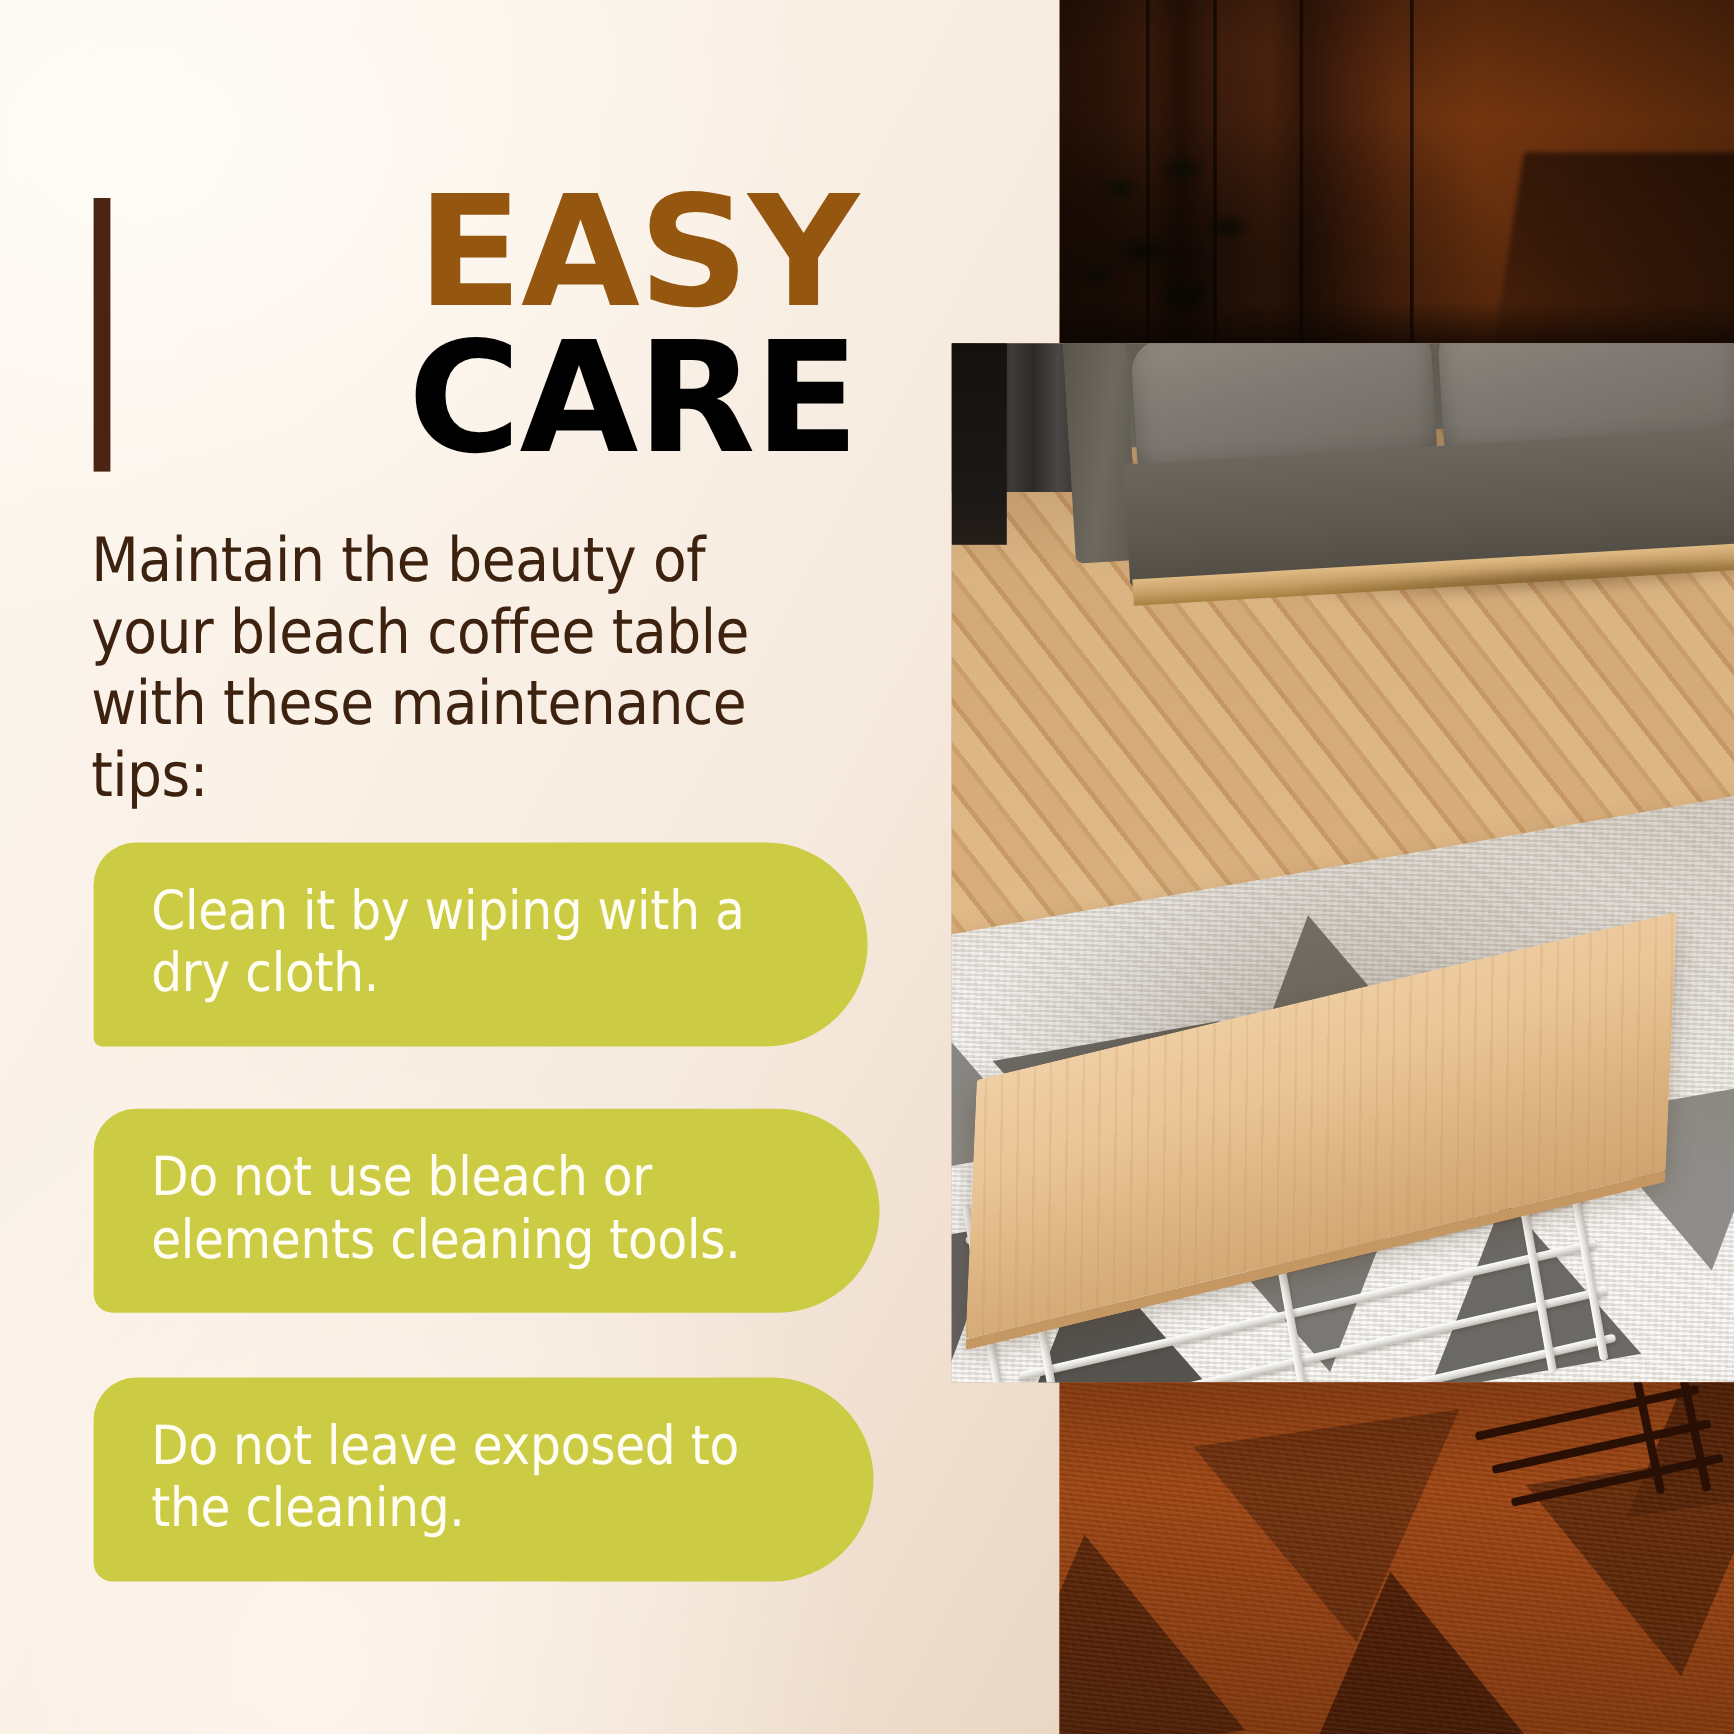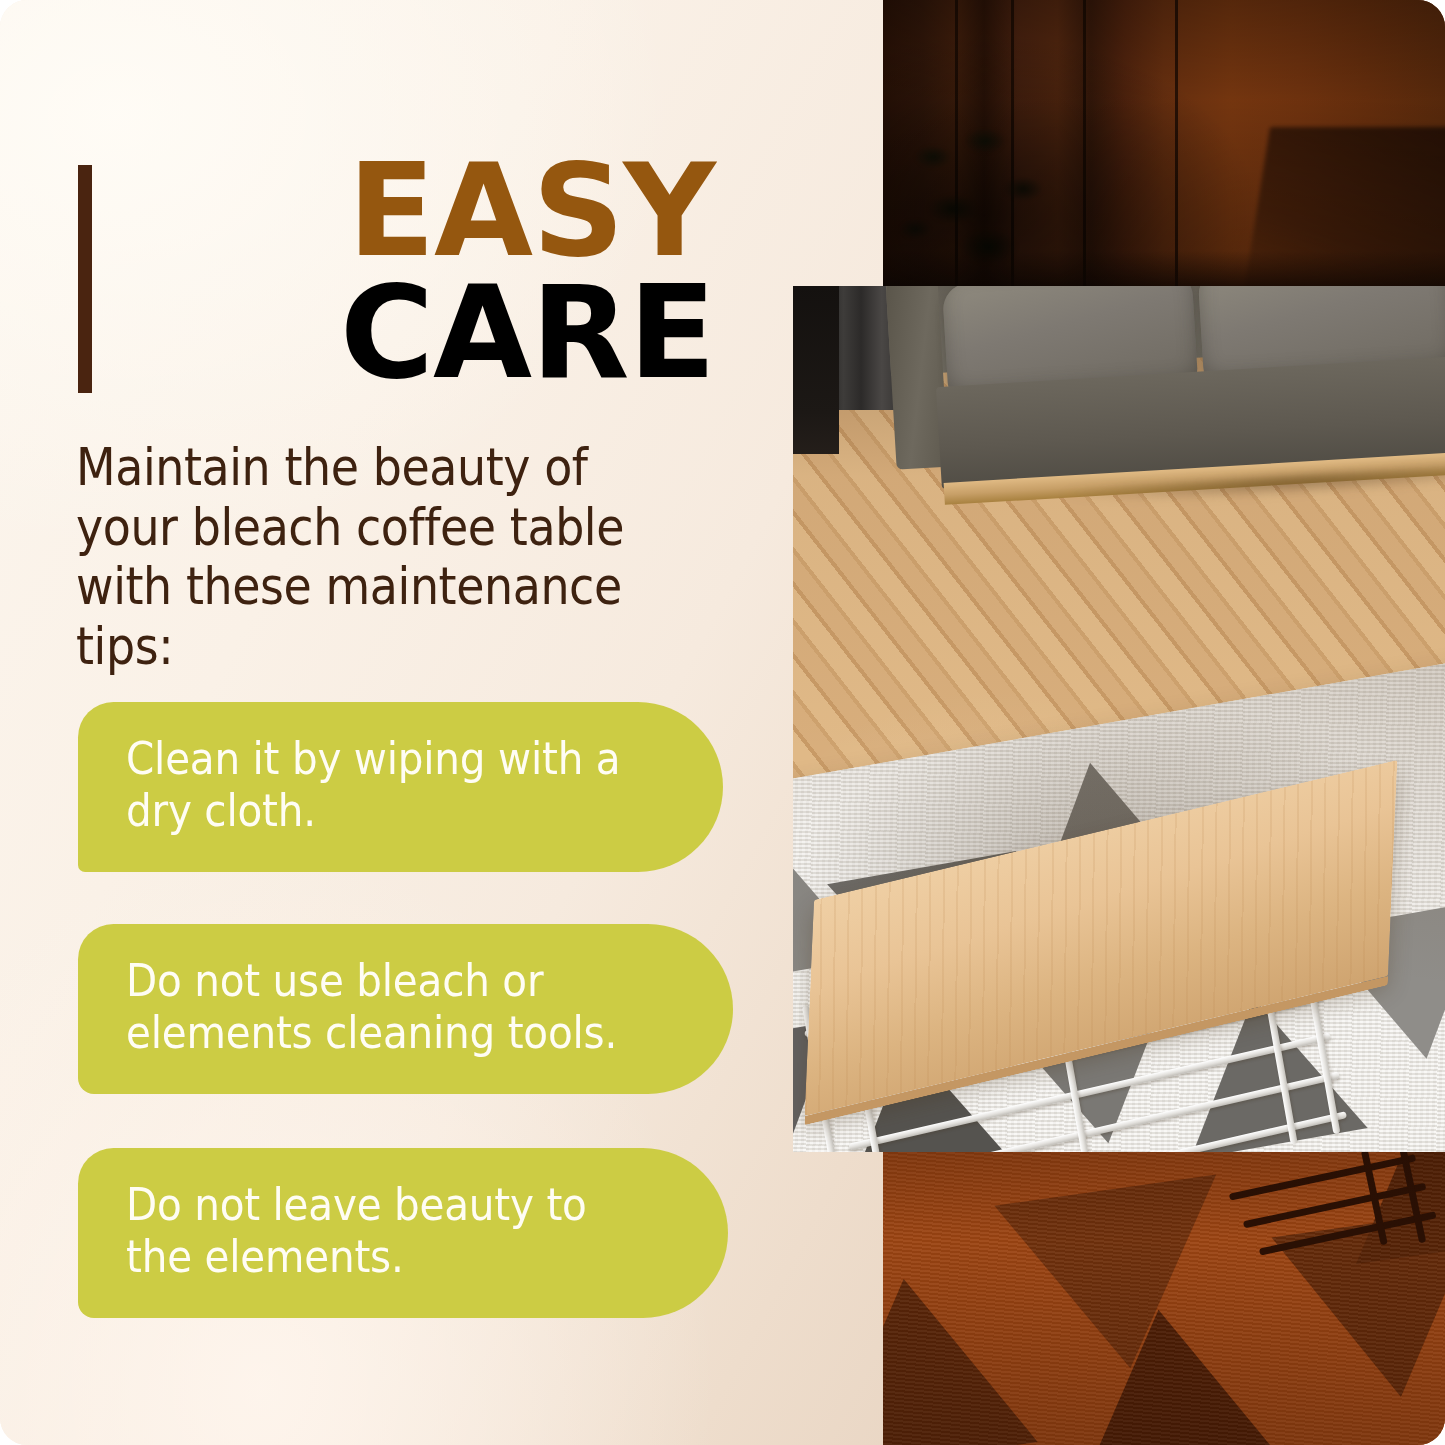--- a/index.html
+++ b/index.html
@@ -10,21 +10,20 @@
   body {
     font-family: "DejaVu Sans", sans-serif;
   }
 
   #poster {
     position: relative;
     width: 1445px;
     height: 1445px;
     overflow: hidden;
     background: #FAF2E8;
-    border-radius: 27px;
   }
 
   
   .bg-base {
     position: absolute;
     inset: 0;
     background:
       linear-gradient(118deg,
         #FCF6EE 0%,
         #FAF1E7 26%,
@@ -421,21 +420,21 @@
   <div class="intro">Maintain the beauty of your bleach coffee table with these maintenance tips:</div>
 
   <div class="tips">
     <div class="tip tip--1">
       <span>Clean it by wiping with a dry cloth.</span>
     </div>
     <div class="tip tip--2">
       <span>Do not use bleach or elements cleaning tools.</span>
     </div>
     <div class="tip tip--3">
-      <span>Do not leave beauty to the elements.</span>
+      <span>Do not leave exposed to the cleaning.</span>
     </div>
   </div>
 
   <div class="photo-top">
     <div class="pt-wall"></div>
     <div class="pt-panel-line" style="left:72px;"></div>
     <div class="pt-panel-line" style="left:128px;"></div>
     <div class="pt-panel-line" style="left:200px;"></div>
     <div class="pt-panel-line" style="left:292px;"></div>
     <div class="pt-plant"></div>

